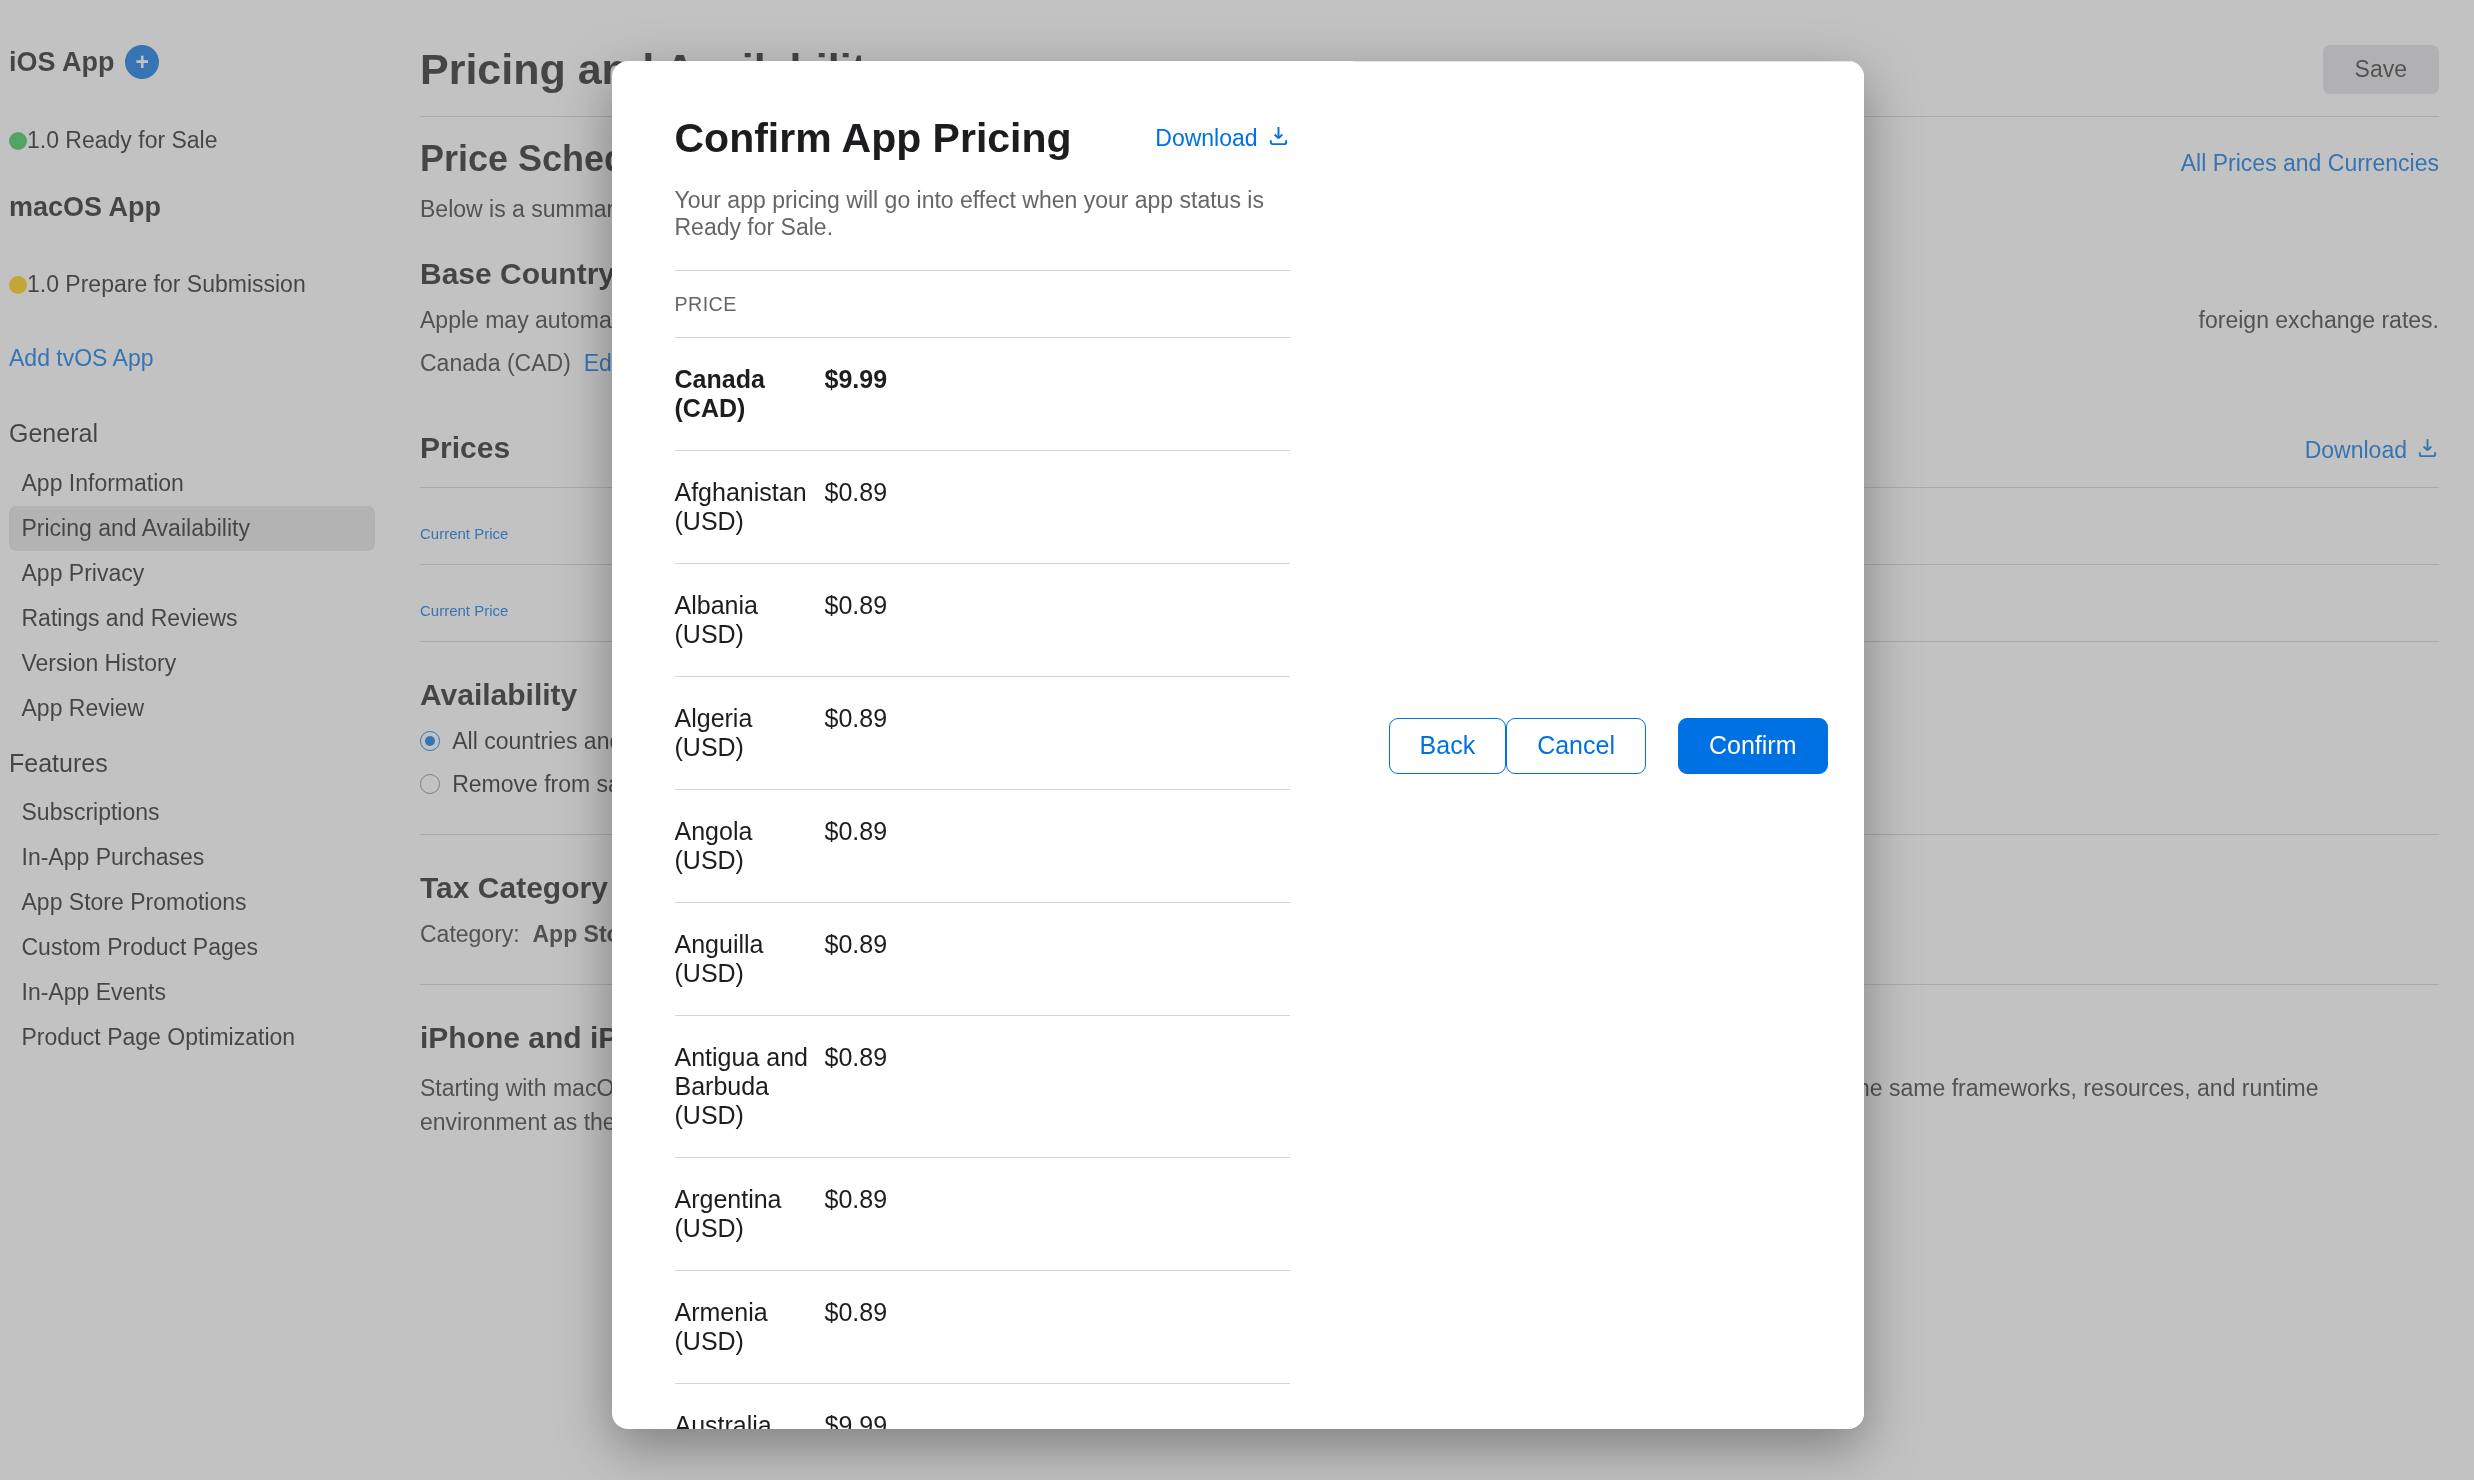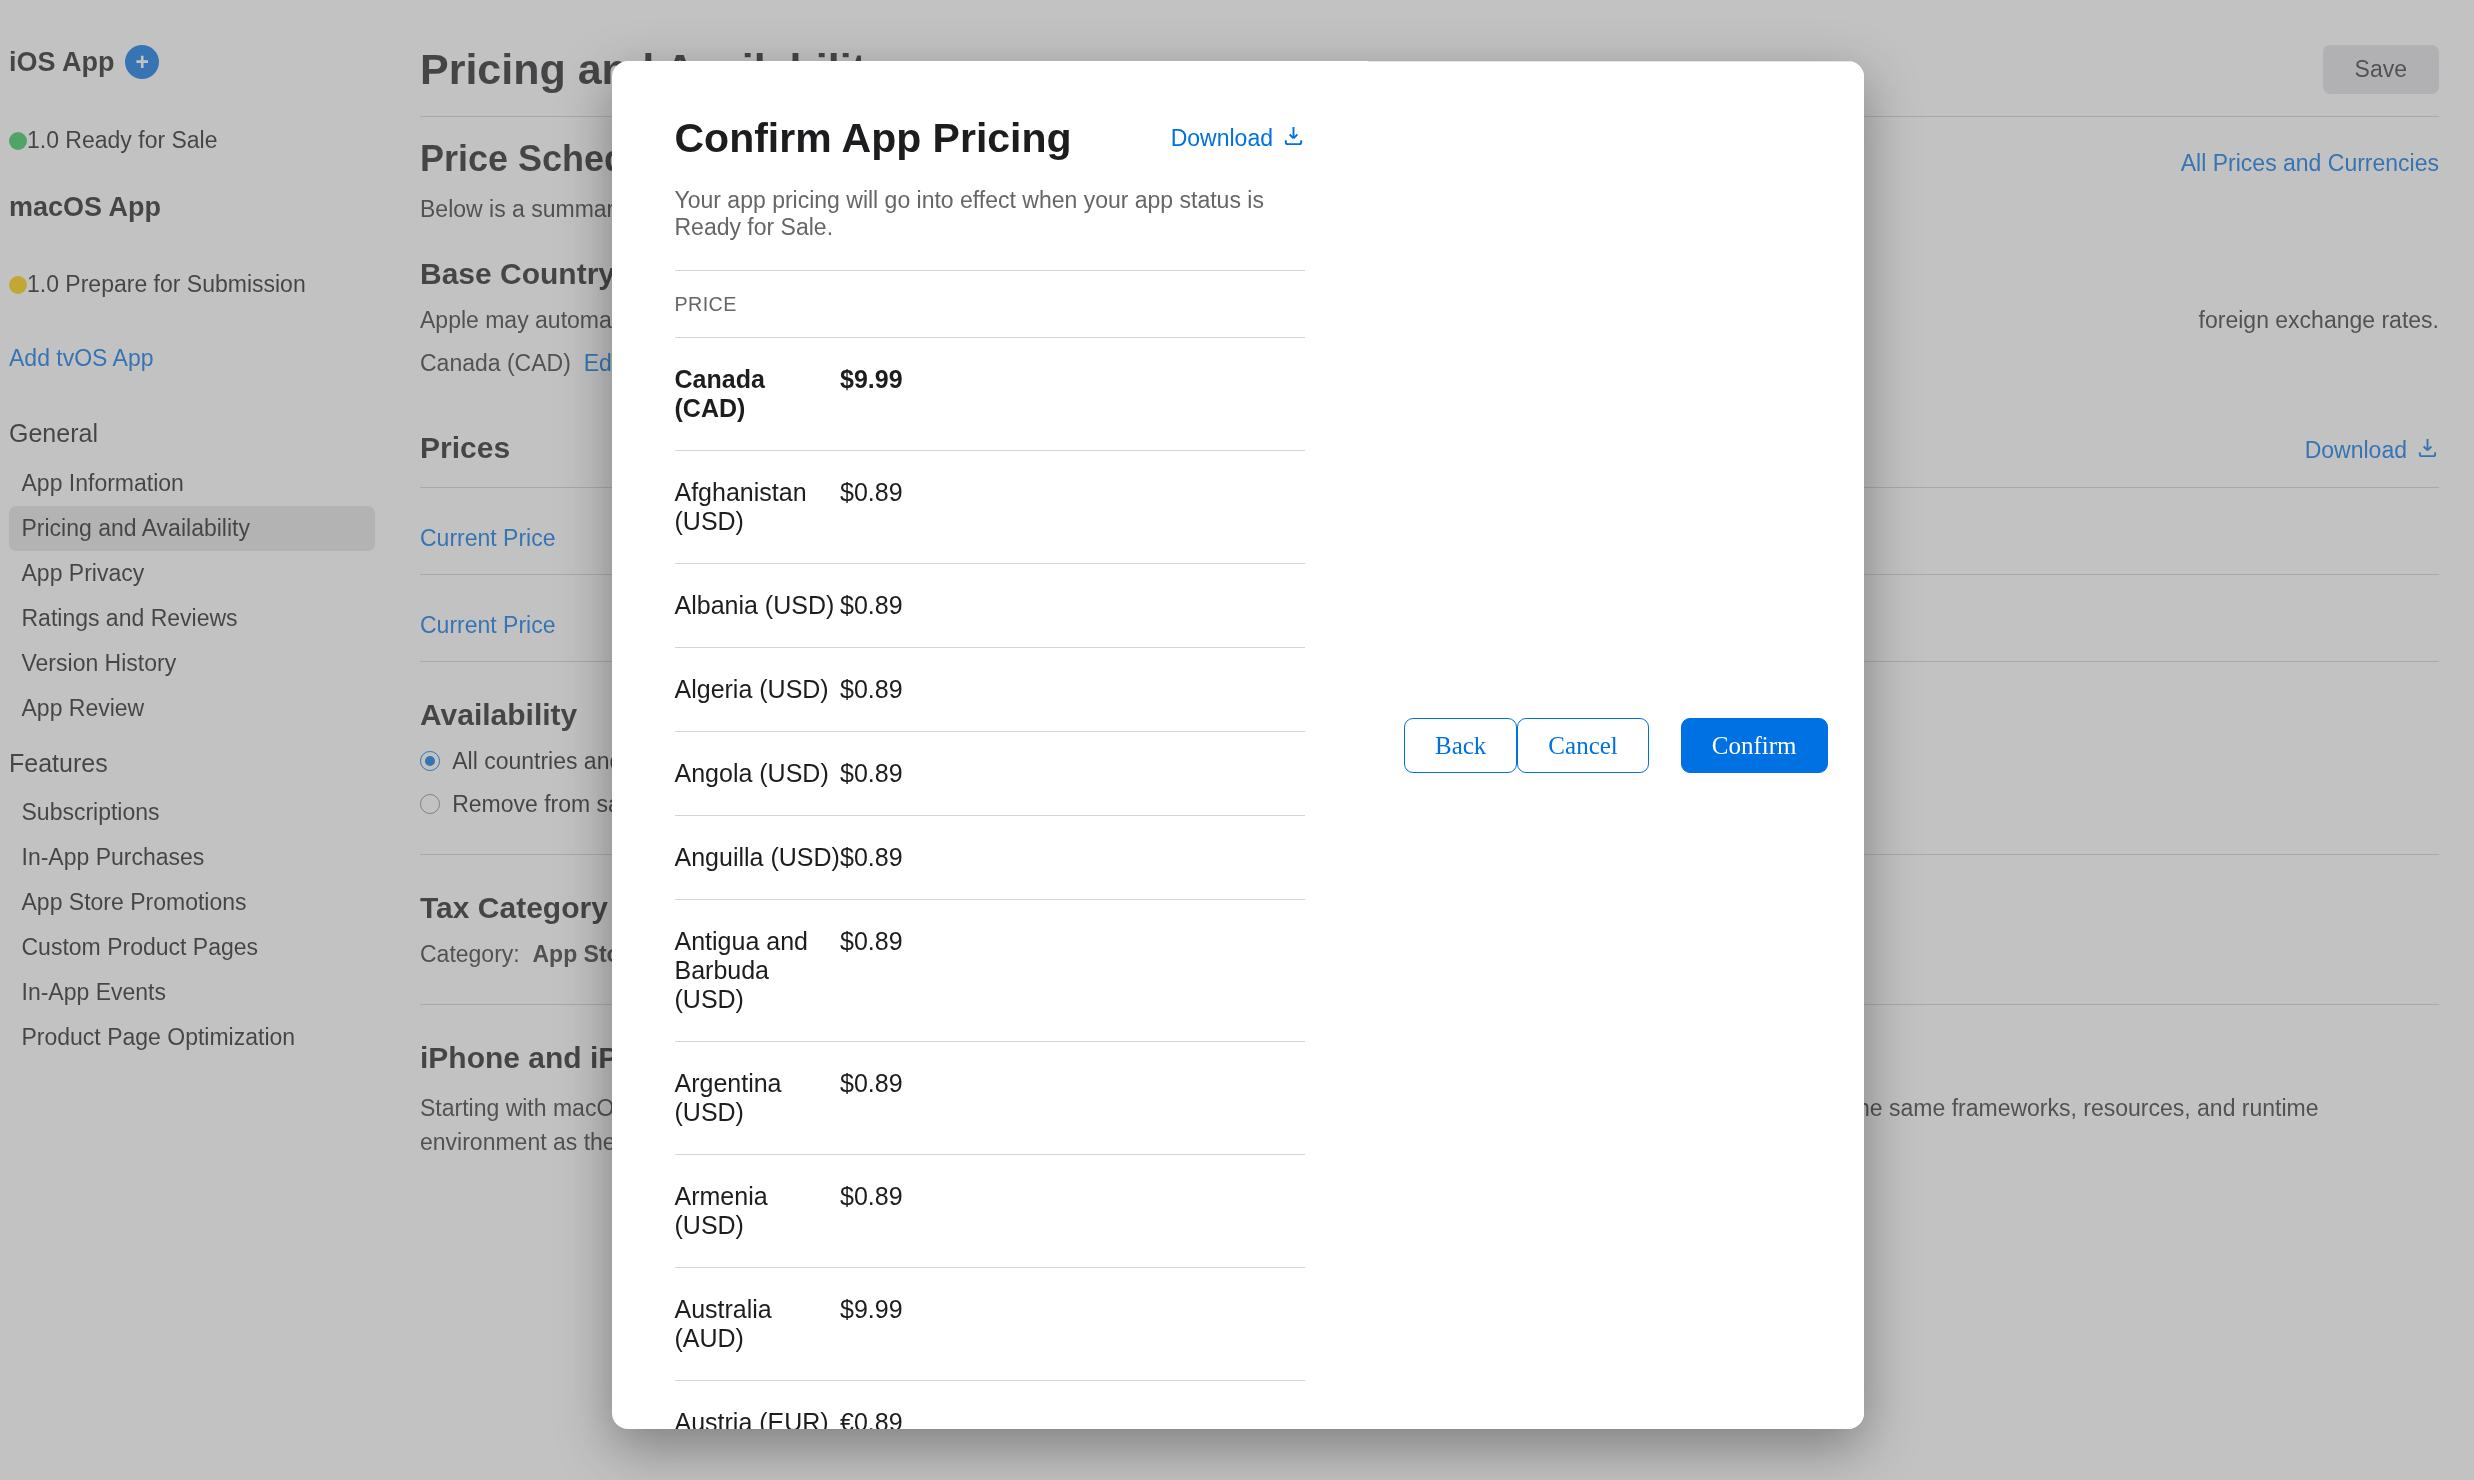--- a/index.html
+++ b/index.html
@@ -67,21 +67,21 @@
   .page-title-row { display: flex; justify-content: space-between; align-items: center; }
   .page-title { font-size: 43px; font-weight: 700; }
   .save-btn {
     background: #e1e1e3; border-radius: 7.2px;
     padding: 10.7px 32px; font-size: 23px; color: #333;
   }
   .hr { border: none; border-top: 0.9px solid #d2d2d7; margin: 21.5px 0; }
   .h2 { font-size: 36px; font-weight: 700; }
   .row-between { display: flex; justify-content: space-between; align-items: baseline; }
   .body-text { font-size: 23px; color: #333; margin-top: 16px; }
-  .sub-link { color: #0071e3; font-size: 23px; margin-top: 16px; display: inline-block; }
+  .sub-link { color: #0071e3; font-size: 15px; margin-top: 16px; display: inline-block; }
   .dl-row { display:flex; align-items:center; gap:9px; color:#0071e3; font-size:23px; }
   .dl-icon svg { width: 23px; height: 23px; }
   .radio-row { display:flex; align-items:center; gap:12.5px; font-size:23px; margin-top:16px;}
   .radio {
     width:19.7px; height:19.7px; border:1.8px solid #888; border-radius:50%;
     display:inline-flex; align-items:center; justify-content:center;
   }
   .radio.selected { border-color:#0071e3; }
   .radio.selected::after { content:""; width:10.7px; height:10.7px; border-radius:50%; background:#0071e3; }
 
@@ -131,21 +131,21 @@
   }
   .price-row.base { font-weight: 700; }
   .modal-footer {
     display:flex; justify-content: space-between; align-items:center;
     padding: 25px 36px; border-top: 0.9px solid #e5e5e7;
     background:#fff;
   }
   .footer-right { display:flex; gap: 32px; }
   .btn {
     font-size: 25px; padding: 12.5px 30px; border-radius: 9px;
-    border: 0.9px solid #0071e3; background:#fff; color:#0071e3;font-family:Liberation Serif, serif;
+    border: 0.9px solid #0071e3; background:#fff; color:#0071e3;
   }
   .btn.primary { background:#0071e3; color:#fff; }
 </style>
 </head>
 <body>
 
 <div class="page">
 
   <aside class="sidebar">
     <div class="section-group">

